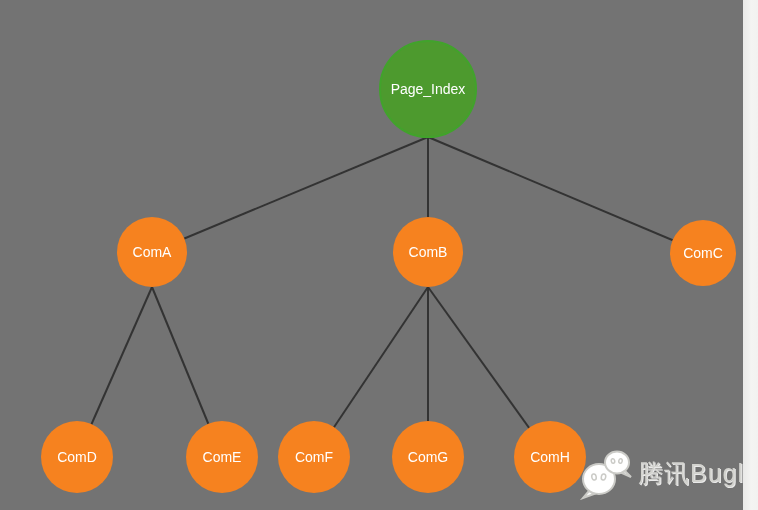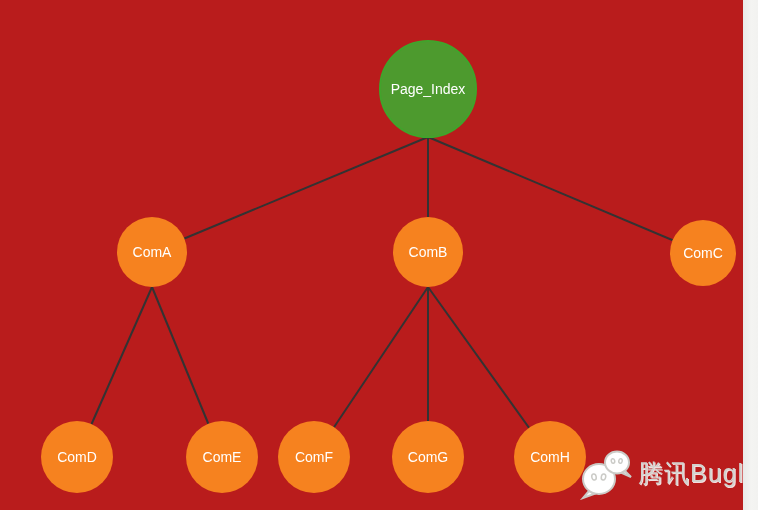--- a/index.html
+++ b/index.html
@@ -1,19 +1,19 @@
 <!DOCTYPE html>
 <html><head>
 <meta charset="utf-8">
 <style>
   html,body{margin:0;padding:0;background:#fff;}
   .stage{
     position:relative;
     width:758px;height:510px;
-    background:#b91c1c;
+    background:#737373;
     overflow:hidden;
     font-family:"Liberation Sans","DejaVu Sans",sans-serif;
   }
   .right-strip{
     position:absolute;top:0;right:0;width:15px;height:510px;
     background:linear-gradient(to right,#e9e9e8,#f4f4f2 55%,#f2f2f0);
   }
   svg.tree{position:absolute;left:0;top:0;}
   .edge{stroke-width:2;fill:none;}
   .node-circle{cursor:pointer;}

